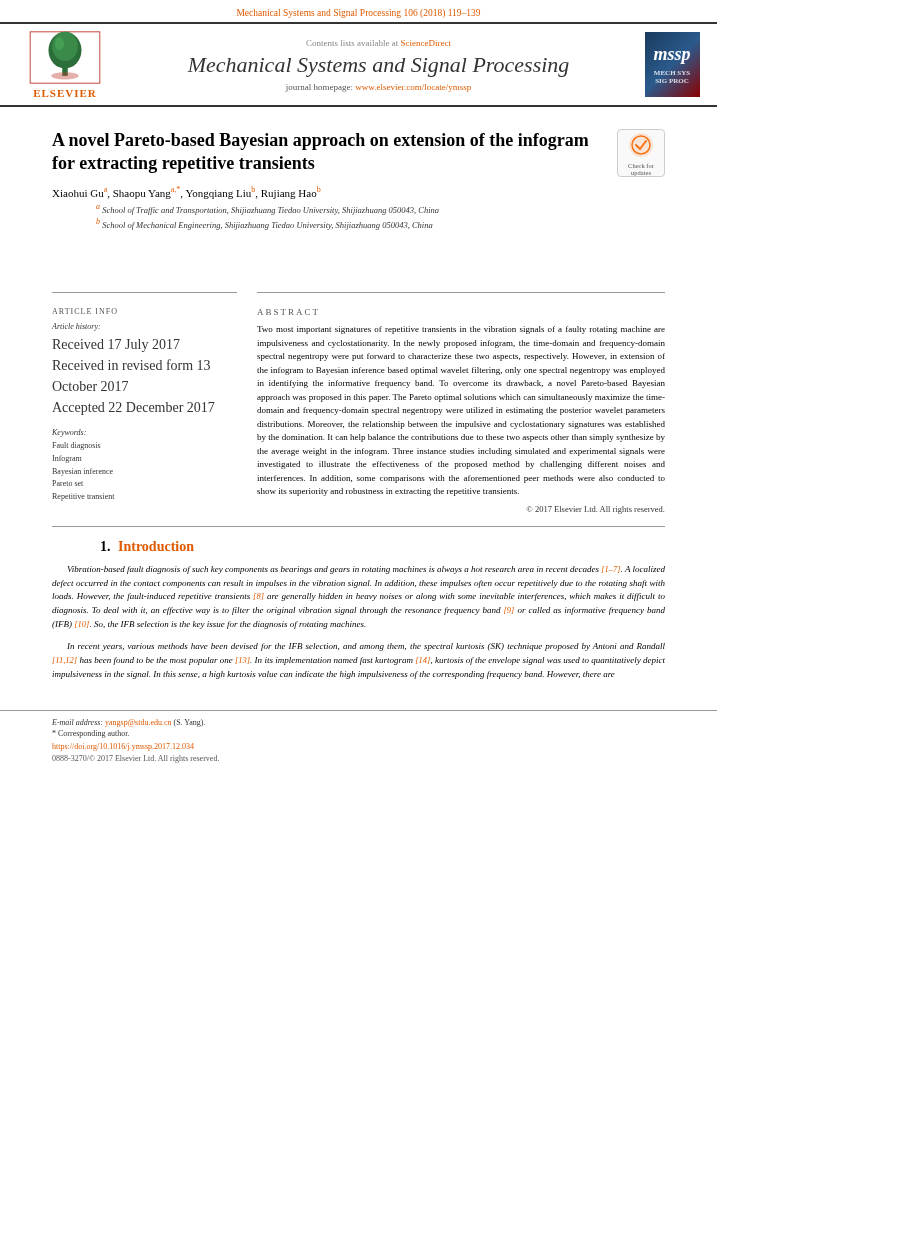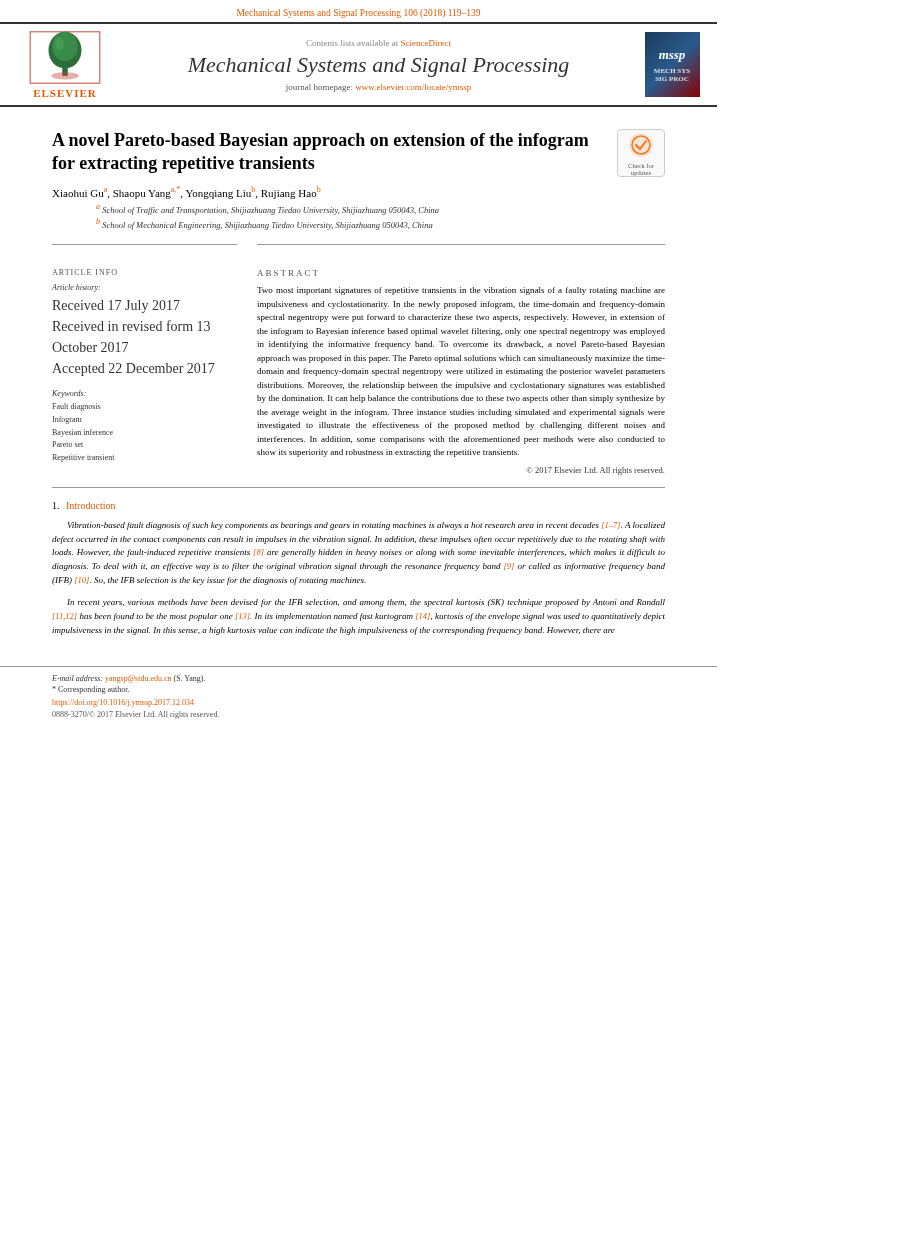--- a/index.html
+++ b/index.html
@@ -189,21 +189,22 @@
       flex-shrink: 0;
     }
 
     .right-col {
       flex: 1;
     }
 
     
     .article-info-box {
       border-top: 1px solid #999;
-      padding-top: 23px;
+      padding-top: 14px;
+      margin-top: 48px;
     }
 
     .article-info-title {
       font-size: 8px;
       font-variant: small-caps;
       letter-spacing: 1px;
       color: #555;
       margin-bottom: 6px;
     }
 
@@ -262,24 +263,25 @@
 
     
     .section-divider {
       border: none;
       border-top: 1px solid #999;
       margin: 12px 0;
     }
 
     
     .section-title {
-      font-size: 10px;
-      font-weight: normal;
+      font-size: 14px;
+      font-weight: bold;
       color: #000;
       margin-bottom: 8px;
+      margin-left: 48px;
     }
 
     .section-number {
       color: #000;
     }
 
     .section-name {
       color: #e05a00;
     }
 
@@ -367,21 +369,21 @@
       </div>
       <div class="journal-title-main">Mechanical Systems and Signal Processing</div>
       <div class="journal-homepage">
         <span>journal homepage: </span>
         <span class="orange">www.elsevier.com/locate/ymssp</span>
       </div>
     </div>
 
     <div class="header-right-logo">
       <div class="mssp-badge">
-        <span style="font-size:13px;font-style:italic;">mssp</span>
+        <span style="font-size:18px;font-style:italic;">mssp</span>
         <span style="font-size:7px;margin-top:4px;text-align:center;opacity:0.8;">MECH SYS<br>SIG PROC</span>
       </div>
     </div>
   </div>
 
   <div class="content-area">
 
     <div class="paper-title-section">
       <div class="paper-title-text">A novel Pareto-based Bayesian approach on extension of the infogram for extracting repetitive transients</div>
       <div class="check-updates-badge">

